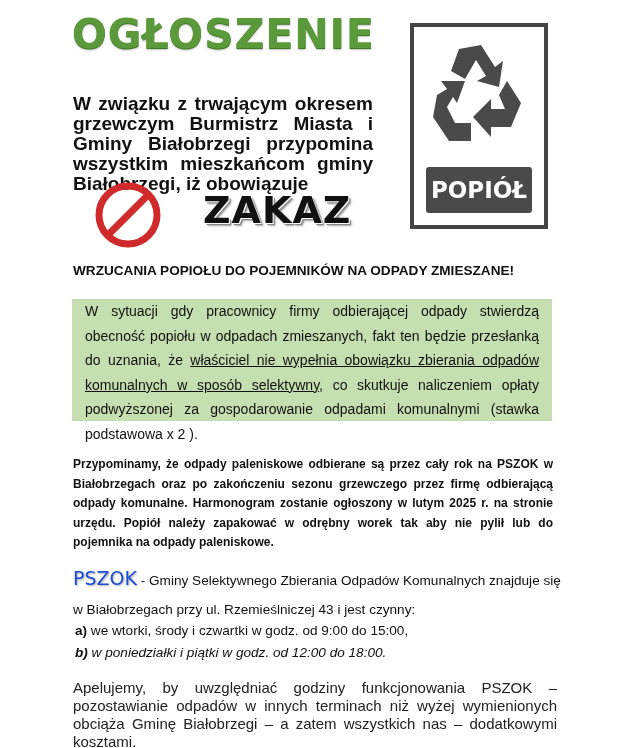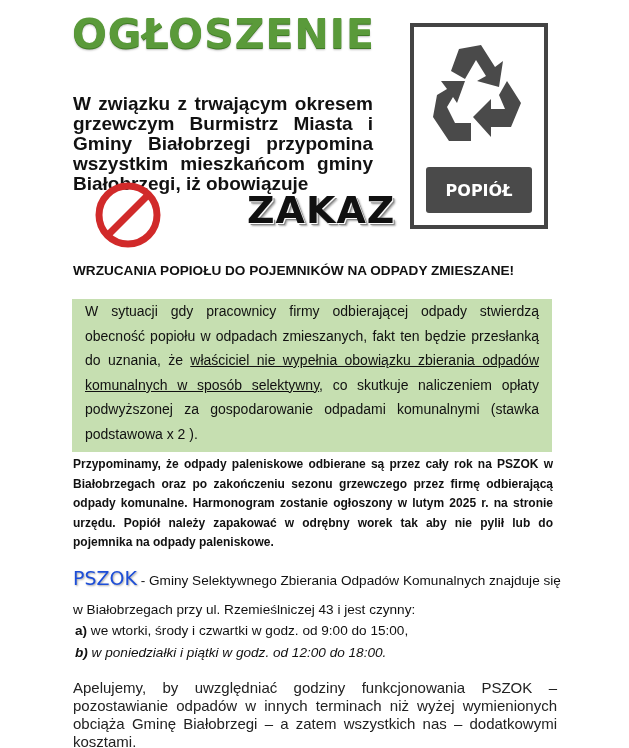--- a/index.html
+++ b/index.html
@@ -2,26 +2,26 @@
 <html><head>
 <meta charset="utf-8">
 <style>
   html, body { margin: 0; padding: 0; background: #ffffff; }
   body { width: 629px; height: 748px; position: relative; overflow: hidden; font-family: "Liberation Sans", "DejaVu Sans", sans-serif; color: #111; }
   .title { position: absolute; left: 72px; top: 14px; font-family: "DejaVu Sans", sans-serif; font-weight: bold; font-size: 41px; letter-spacing: 1px; color: #5a9a3a;
     text-shadow: 0 1px 0 #3f7a25, 0 2px 2px rgba(0,0,0,0.25); line-height: 1; text-align: right; }
   .intro { position: absolute; left: 73px; top: 94px; width: 300px; font-weight: bold; font-size: 19px; line-height: 20px; text-align: justify; }
   .poster { position: absolute; left: 410px; top: 23px; width: 138px; height: 206px; border: 4px solid #444; box-sizing: border-box; background: #fff; }
   .poster svg { position: absolute; left: 15px; top: 10px; }
-  .poster-label { position: absolute; left: 12px; top: 140px; width: 106px; height: 46px; background: #4a4a4a; border-radius: 3px; color: #fff; font-family: "DejaVu Sans", sans-serif; font-weight: bold; font-size: 16px; display: flex; align-items: center; justify-content: center; letter-spacing: 0px; }
+  .poster-label { position: absolute; left: 12px; top: 140px; width: 106px; height: 46px; background: #4a4a4a; border-radius: 3px; color: #fff; font-family: "DejaVu Sans", sans-serif; font-weight: bold; font-size: 23px; display: flex; align-items: center; justify-content: center; letter-spacing: 0px; }
   .ban { position: absolute; left: 94px; top: 181px; }
   .zakaz { position: absolute; left: 203px; top: 191px; font-family: "DejaVu Sans", sans-serif; font-weight: bold; font-size: 38px; color: #111; letter-spacing: 1px;
-    text-shadow: 1px 1px 0 #fff, 2px 2px 0 #888, 3px 3px 2px rgba(0,0,0,0.35); line-height: 1; margin-left: 44px; }
+    text-shadow: 1px 1px 0 #fff, 2px 2px 0 #888, 3px 3px 2px rgba(0,0,0,0.35); line-height: 1; }
   .subhead { position: absolute; left: 73px; top: 263px; font-weight: bold; font-size: 13.6px; white-space: nowrap; }
-  .greenbox { position: absolute; left: 72px; top: 299px; width: 480px; height: 153px; background: #c6dfb1; box-sizing: border-box; padding: 0 13px; }
+  .greenbox { position: absolute; left: 72px; top: 299px; width: 480px; height: 122px; background: #c6dfb1; box-sizing: border-box; padding: 0 13px; }
   .greenbox p { margin: 0; font-size: 14px; line-height: 24.5px; text-align: justify; text-align-last: left; padding-top: 0; }
   .greenbox u { text-decoration: underline; }
   .reminder { position: absolute; left: 73px; top: 455px; width: 480px; font-weight: bold; font-size: 12px; line-height: 19.5px; text-align: justify; margin: 0; }
   .pszok { position: absolute; left: 73px; top: 568px; width: 480px; font-size: 13.6px; }
   .pszok .line { white-space: nowrap; line-height: 20px; }
   .pszok .abbr { font-family: "DejaVu Sans", sans-serif; font-size: 19px; font-weight: normal; color: #1d4ed8; text-shadow: 1px 1px 2px rgba(0,0,0,0.35); }
   .l1 { position: absolute; left: 0; top: 0; }
   .l2 { position: absolute; left: 0; top: 32px; }
   .l3 { position: absolute; left: 2px; top: 53px; }
   .l4 { position: absolute; left: 2px; top: 75px; font-style: italic; }

